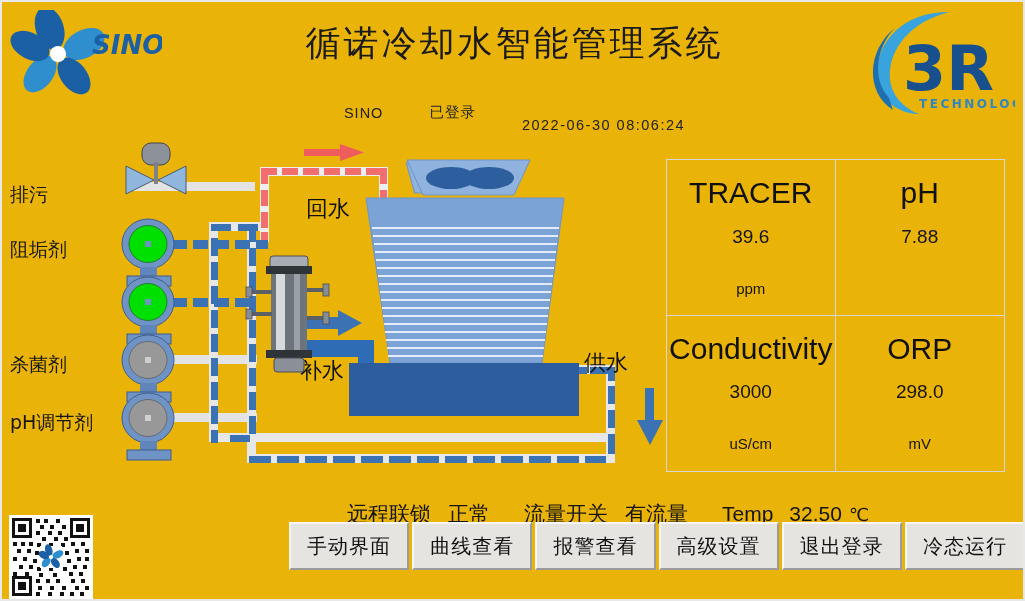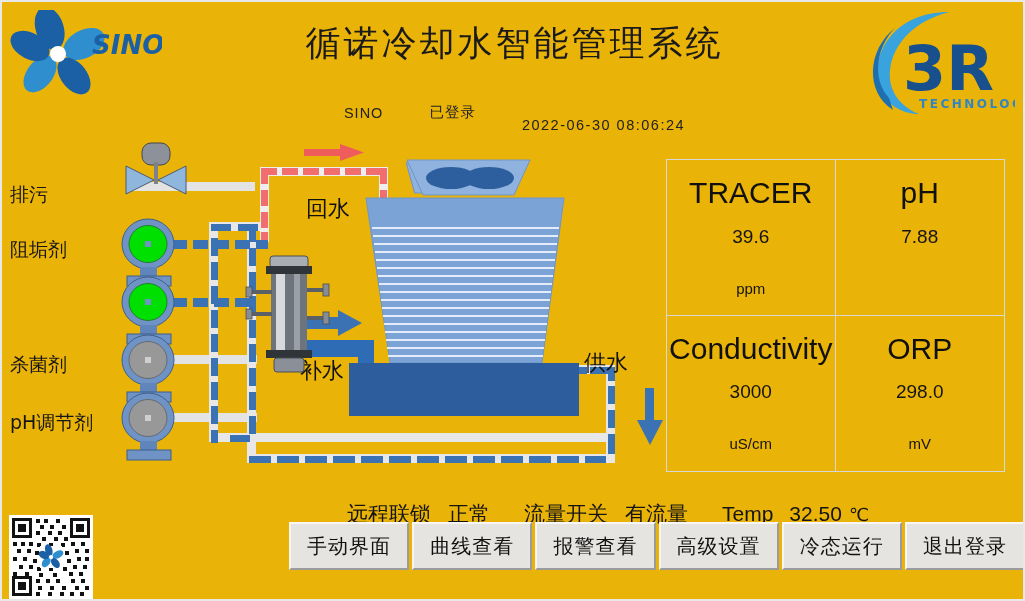--- a/index.html
+++ b/index.html
@@ -366,22 +366,22 @@
     <span class="tmp-lab">Temp</span>
     <span class="tmp-val">32.50</span>
     <span class="tmp-unit">℃</span>
   </div>
 
   <div id="btnbar">
     <div class="btn">手动界面</div>
     <div class="btn">曲线查看</div>
     <div class="btn">报警查看</div>
     <div class="btn">高级设置</div>
+    <div class="btn">退出登录</div>
     <div class="btn">冷态运行</div>
-    <div class="btn">退出登录</div>
   </div>
 
   <svg id="qr" viewBox="0 0 84 84">
     <rect width="84" height="84" fill="#fff"></rect>
     <g fill="#111">
       <rect x="3" y="3" width="20" height="20"></rect>
         <rect x="61" y="3" width="20" height="20"></rect>
       <rect x="3" y="61" width="20" height="20"></rect>
     </g>
     <g fill="#fff">

